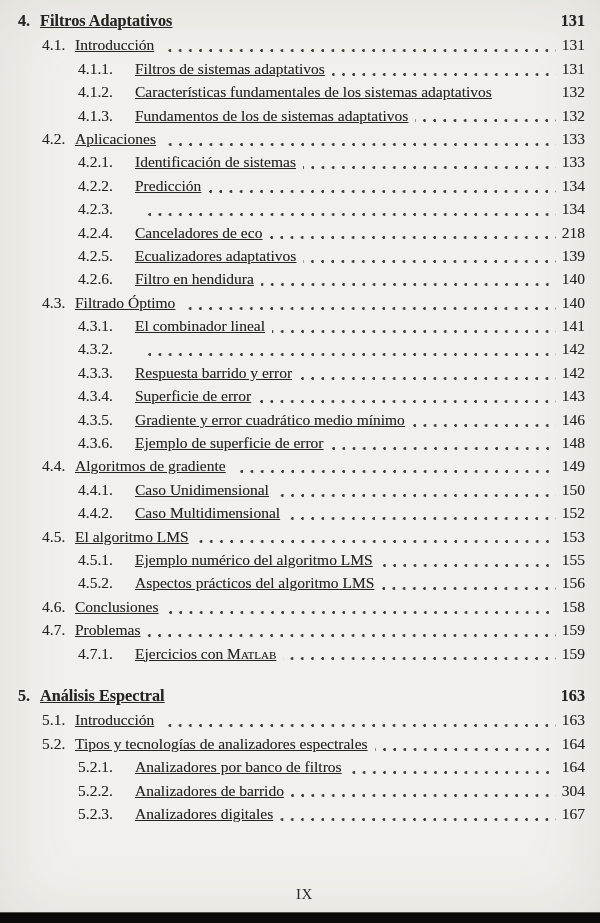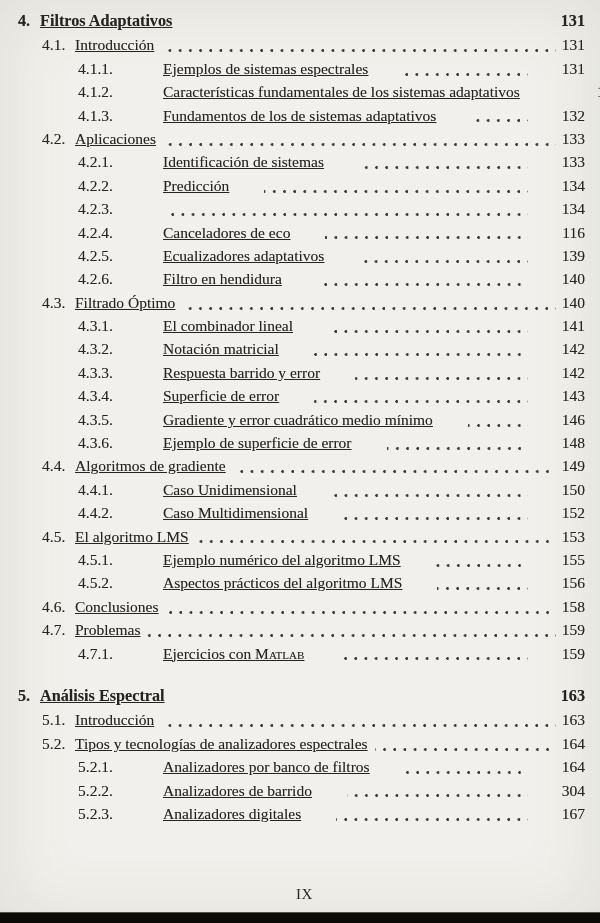--- a/index.html
+++ b/index.html
@@ -36,21 +36,21 @@
   .row.lvl0 {
     font-weight: bold;
     font-size: 16.2px;
     margin-top: 20px;
   }
   .rows .row.lvl0:first-child { margin-top: 0; }
   .num { flex: none; }
   .lvl0 .num { width: 22px; }
   .lvl1 { padding-left: 24px; }
   .lvl1 .num { width: 33px; }
-  .lvl2 { padding-left: 60px; gap: 28px; }
+  .lvl2 { padding-left: 60px; }
   .lvl2 .num { width: 57px; }
   .title { flex: none; text-decoration: underline; }
   .sc { font-variant: small-caps; }
   .dots {
     flex: 1 1 auto;
     min-width: 8px;
     height: 3px;
     align-self: flex-end;
     margin: 0 6px 4.5px 7px;
     background-image: radial-gradient(circle at 1.6px 50%, #3d3b38 1.15px, rgba(61,59,56,0) 1.65px);
@@ -92,21 +92,21 @@
     <span class="page-num">131</span>
   </div>
       <div class="row lvl1">
     <span class="num">4.1.</span>
     <span class="title">Introducción</span>
     <span class="dots"></span>
     <span class="page-num">131</span>
   </div>
       <div class="row lvl2">
     <span class="num">4.1.1.</span>
-    <span class="title">Ejemplos de sistemas espectrales</span>
+    <span class="title">Filtros de sistemas adaptativos</span>
     <span class="dots"></span>
     <span class="page-num">131</span>
   </div>
       <div class="row lvl2">
     <span class="num">4.1.2.</span>
     <span class="title">Características fundamentales de los sistemas adaptativos</span>
     <span class="dots nodots"></span>
     <span class="page-num">132</span>
   </div>
       <div class="row lvl2">
@@ -135,21 +135,21 @@
   </div>
       <div class="row lvl2">
     <span class="num">4.2.3.</span>
     <span class="dots"></span>
     <span class="page-num">134</span>
   </div>
       <div class="row lvl2">
     <span class="num">4.2.4.</span>
     <span class="title">Canceladores de eco</span>
     <span class="dots"></span>
-    <span class="page-num">116</span>
+    <span class="page-num">218</span>
   </div>
       <div class="row lvl2">
     <span class="num">4.2.5.</span>
     <span class="title">Ecualizadores adaptativos</span>
     <span class="dots"></span>
     <span class="page-num">139</span>
   </div>
       <div class="row lvl2">
     <span class="num">4.2.6.</span>
     <span class="title">Filtro en hendidura</span>
@@ -163,21 +163,20 @@
     <span class="page-num">140</span>
   </div>
       <div class="row lvl2">
     <span class="num">4.3.1.</span>
     <span class="title">El combinador lineal</span>
     <span class="dots"></span>
     <span class="page-num">141</span>
   </div>
       <div class="row lvl2">
     <span class="num">4.3.2.</span>
-    <span class="title">Notación matricial</span>
     <span class="dots"></span>
     <span class="page-num">142</span>
   </div>
       <div class="row lvl2">
     <span class="num">4.3.3.</span>
     <span class="title">Respuesta barrido y error</span>
     <span class="dots"></span>
     <span class="page-num">142</span>
   </div>
       <div class="row lvl2">

